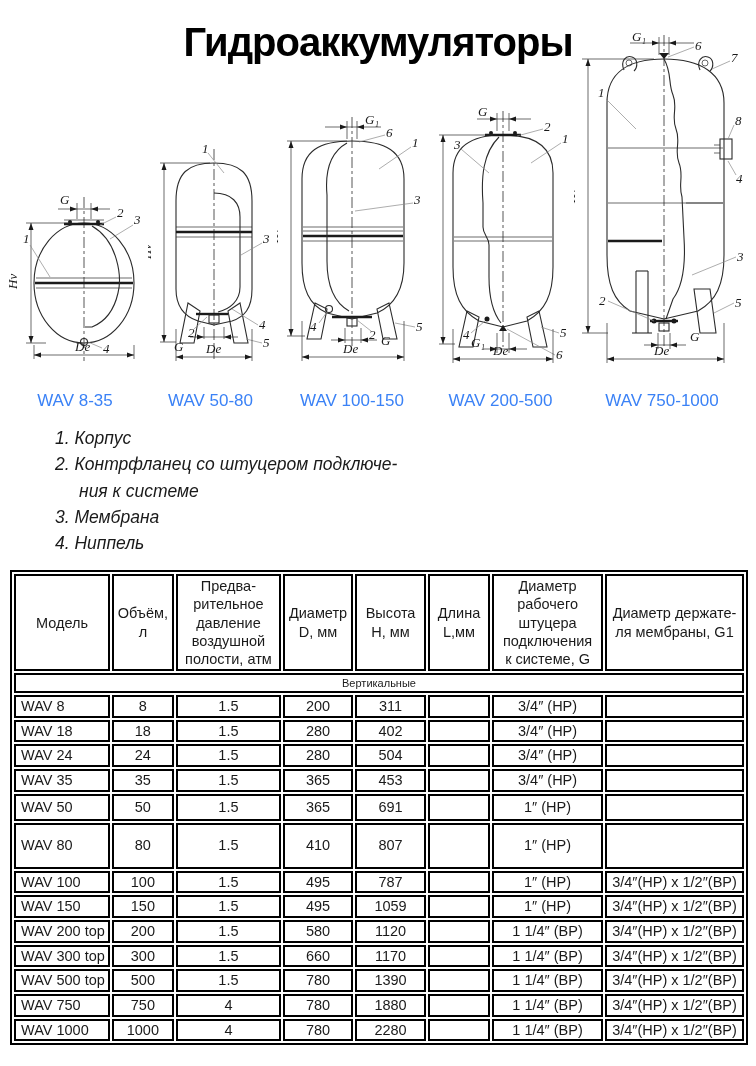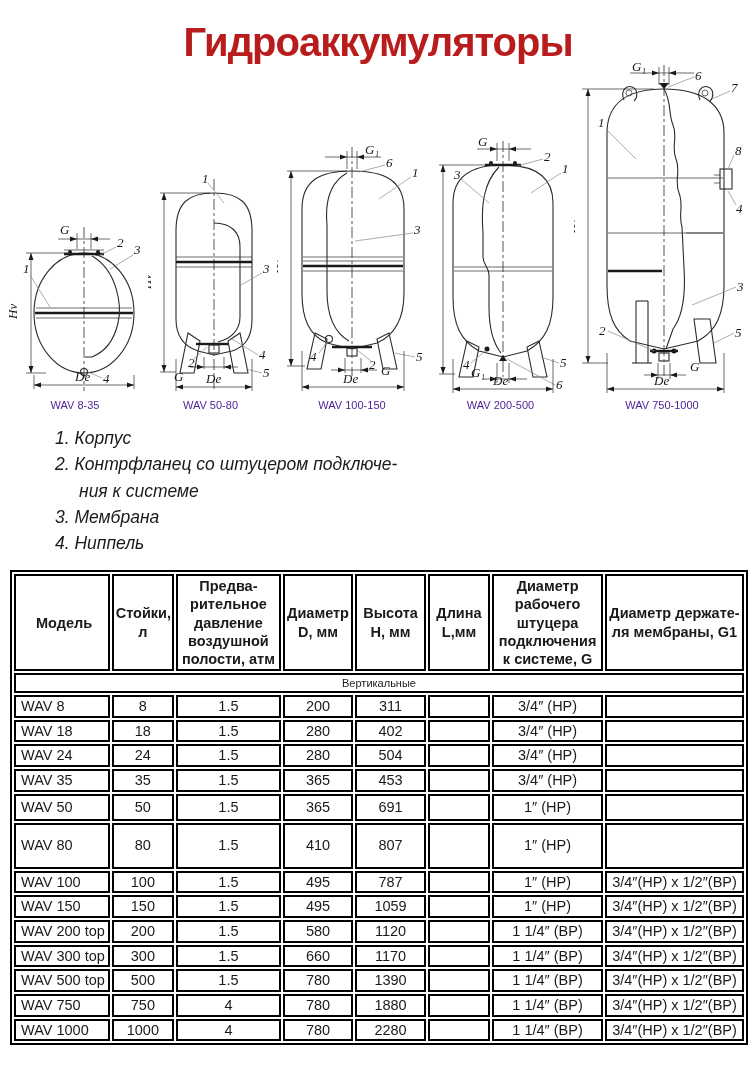--- a/index.html
+++ b/index.html
@@ -1,44 +1,44 @@
 <!DOCTYPE html>
 <html><head>
 <meta charset="utf-8">
 <style>
   html,body{margin:0;padding:0;background:#fff;}
   body{width:756px;height:1066px;font-family:"Liberation Sans",sans-serif;color:#1a1a1a;overflow:hidden;}
   .page{width:756px;height:1066px;position:relative;}
 
   
-  .title{margin:0;padding-top:20px;text-align:center;font-size:40px;font-weight:bold;letter-spacing:-1px;color:#b91c1c;}
+  .title{margin:0;padding-top:20px;text-align:center;font-size:40px;font-weight:bold;letter-spacing:-1px;color:#000000;}
 
   
   .figures{display:flex;align-items:flex-end;justify-content:space-between;padding:4px 6px 0 6px;height:346px;box-sizing:border-box;}
   .fig-col{display:flex;flex-direction:column;align-items:center;}
   svg{display:block;}
   svg .ln{stroke:#2b2b2b;stroke-width:1.1;fill:none;}
   svg .thin{stroke:#2b2b2b;stroke-width:0.7;fill:none;}
   svg .thick{stroke:#1a1a1a;stroke-width:2.4;fill:none;}
   svg .cl{stroke:#2b2b2b;stroke-width:0.8;fill:none;stroke-dasharray:11 3 3 3;}
   svg .ldr{stroke:#8a8a8a;stroke-width:0.7;fill:none;}
   svg .ar{fill:#1a1a1a;stroke:none;}
   svg text{font-family:"Liberation Serif",serif;font-style:italic;font-size:13px;fill:#1a1a1a;}
-  .caption{margin-top:2px;font-size:11px;color:#4c1d95;}
+  .caption{margin-top:24px;font-size:17px;color:#3b82f6;}
 
   
   .legend{display:flex;margin-top:14px;padding-left:55px;font-style:italic;font-size:17.5px;line-height:1.5;}
   .legend ul{list-style:none;margin:0;padding:0;}
   .legend .col-l{width:370px;}
   .legend li{padding-left:24px;text-indent:-24px;white-space:pre-line;}
 
   
   table.spec{margin:14px 0 0 10px;border-collapse:separate;border-spacing:2.5px;background:#fff;border:2.5px solid #000;table-layout:fixed;width:738px;}
   table.spec th,table.spec td{border:2px solid #000;box-sizing:border-box;font-size:14.5px;padding:1px 2px;background:#fff;}
-  table.spec th{font-weight:bold;text-align:center;vertical-align:middle;white-space:pre-line;line-height:1.25;height:96px;margin-top:22px;}
+  table.spec th{font-weight:normal;text-align:center;vertical-align:middle;white-space:pre-line;line-height:1.25;height:96px;margin-top:22px;}
   table.spec td{text-align:center;height:20px;line-height:1.15;vertical-align:middle;}
   table.spec td.model{text-align:left;padding-left:5px;}
   table.spec tr.h-med td{height:27px;margin-top:24px;}
   table.spec tr.h-tall td{height:46px;}
   table.spec td.section{text-align:center;font-size:11px;height:20px;}
 </style>
 </head>
 <body>
 
 <div class="page">
@@ -330,21 +330,21 @@
         <col style="width:104px">
         <col style="width:70px">
       <col style="width:70px">
         <col style="width:62px">
         <col style="width:110px">
         <col style="width:138px">
     </colgroup>
     <thead>
       <tr>
         <th style="text-align:left;padding-left:20px;">Модель</th>
-        <th>Стойки,
+        <th>Объём,
 л</th>
         <th>Предва-
 рительное
 давление
 воздушной
 полости, атм</th>
         <th>Диаметр
 D, мм</th>
         <th>Высота
 Н, мм</th>

